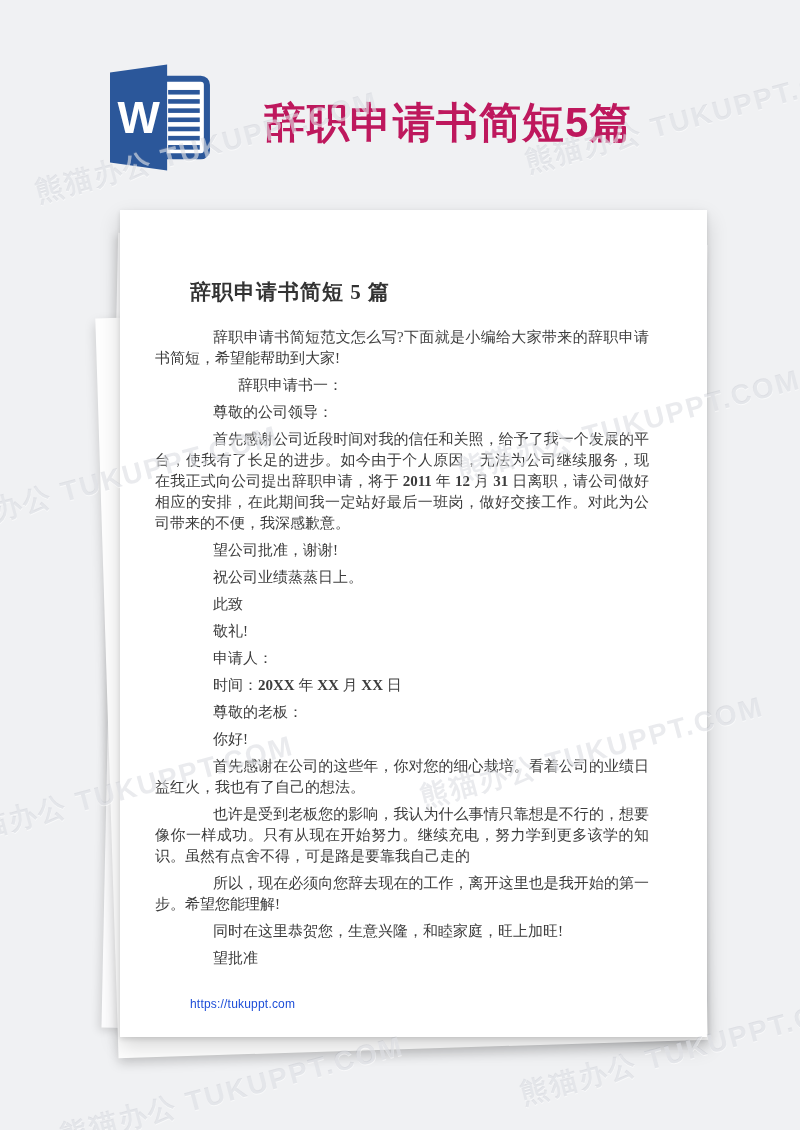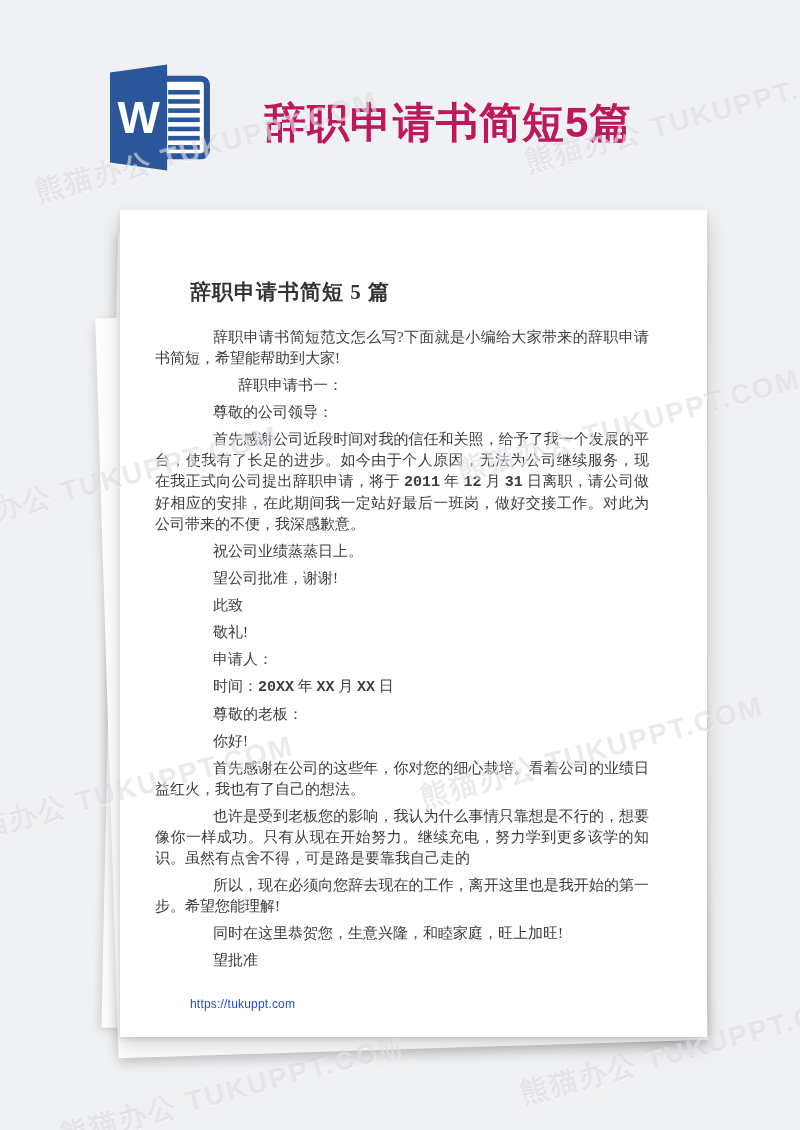--- a/index.html
+++ b/index.html
@@ -43,21 +43,21 @@
     font-family:"Liberation Serif","DejaVu Serif",serif;
     font-size:21px; font-weight:700; color:#333; letter-spacing:1px;
   }
   .doc-body p {
     margin:0 0 6px 0;
     font-family:"Liberation Serif","DejaVu Serif",serif;
     font-size:15px; line-height:21px; color:#3c3c3c;
     text-indent:58px; text-align:justify;
   }
   .doc-body p.deep { text-indent:83px; }
-  .doc-body .latin { font-family:Liberation Mono, monospace; font-weight:600; }
+  .doc-body .latin { font-family:Liberation Serif, serif; font-weight:600; }
   .footer-link {
     position:absolute; left:70px; bottom:26px;
     font-size:12px; color:#1d4ed8; letter-spacing:0.2px;
   }
   
   .wm-layer { position:absolute; inset:0; z-index:40; pointer-events:none; }
   .wm {
     position:absolute; white-space:nowrap;
     font-size:28px; font-weight:700; letter-spacing:2px;
     color:rgba(150,156,168,0.20);
@@ -89,22 +89,22 @@
 <div class="page-b1"></div>
 <div class="page-b2"></div>
 
 <div class="page-main">
   <h2 class="doc-heading">辞职申请书简短 5 篇</h2>
   <div class="doc-body">
       <p>辞职申请书简短范文怎么写?下面就是小编给大家带来的辞职申请书简短，希望能帮助到大家!</p>
       <p class="deep">辞职申请书一：</p>
       <p>尊敬的公司领导：</p>
       <p>首先感谢公司近段时间对我的信任和关照，给予了我一个发展的平台，使我有了长足的进步。如今由于个人原因，无法为公司继续服务，现在我正式向公司提出辞职申请，将于 <span class="latin">2011</span> 年 <span class="latin">12</span> 月 <span class="latin">31</span> 日离职，请公司做好相应的安排，在此期间我一定站好最后一班岗，做好交接工作。对此为公司带来的不便，我深感歉意。</p>
+      <p>望公司批准，谢谢!</p>
       <p>祝公司业绩蒸蒸日上。</p>
-      <p>望公司批准，谢谢!</p>
       <p>此致</p>
       <p>敬礼!</p>
       <p>申请人：</p>
       <p>时间：<span class="latin">20XX</span> 年 <span class="latin">XX</span> 月 <span class="latin">XX</span> 日</p>
       <p>尊敬的老板：</p>
       <p>你好!</p>
       <p>首先感谢在公司的这些年，你对您的细心栽培。看着公司的业绩日益红火，我也有了自己的想法。</p>
       <p>也许是受到老板您的影响，我认为什么事情只靠想是不行的，想要像你一样成功。只有从现在开始努力。继续充电，努力学到更多该学的知识。虽然有点舍不得，可是路是要靠我自己走的</p>
       <p>所以，现在必须向您辞去现在的工作，离开这里也是我开始的第一步。希望您能理解!</p>
       <p>同时在这里恭贺您，生意兴隆，和睦家庭，旺上加旺!</p>

